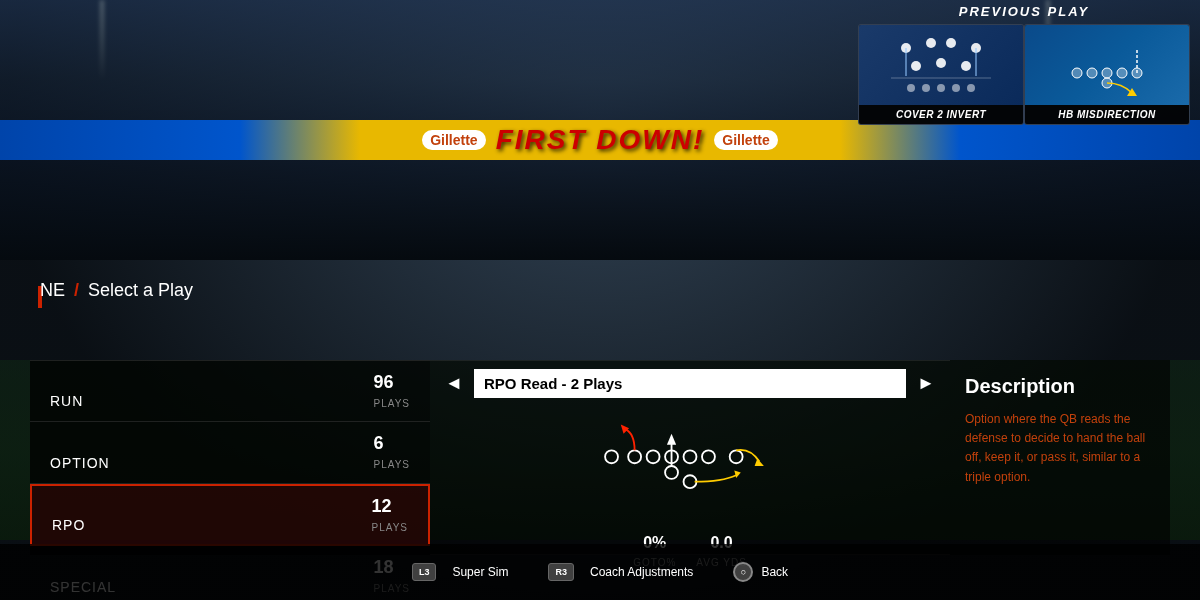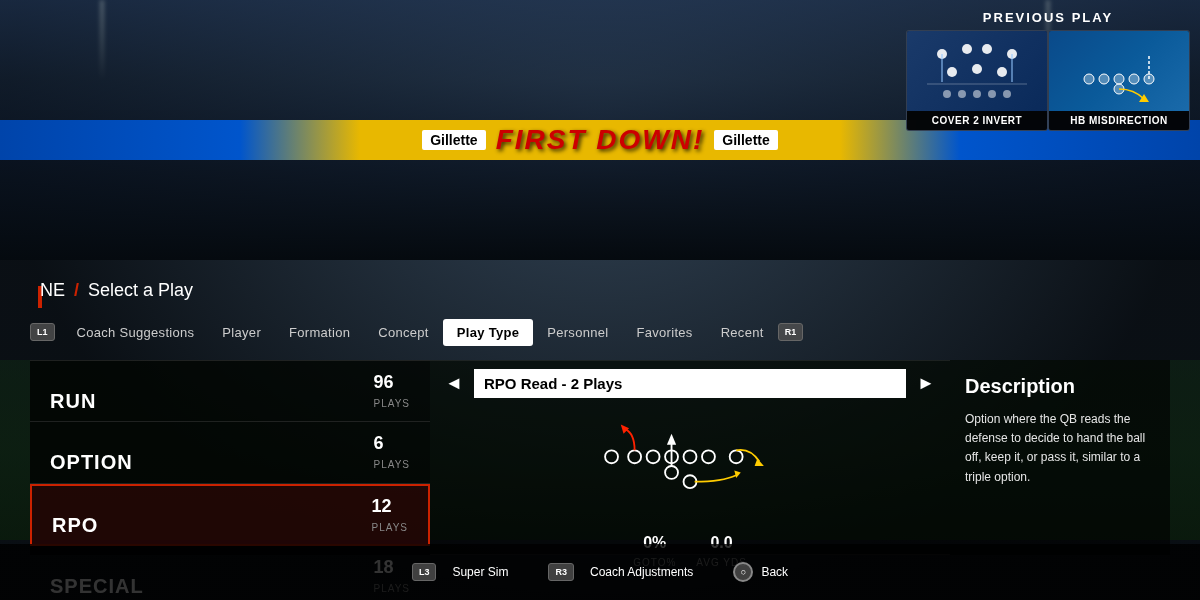--- a/index.html
+++ b/index.html
@@ -70,34 +70,35 @@
       font-weight: 900;
       color: #cc0000;
       font-style: italic;
       letter-spacing: 2px;
       text-shadow: 2px 2px 4px rgba(0,0,0,0.8);
     }
 
     .gillette-logo {
       font-size: 14px;
       font-weight: bold;
-      color: #000000;
+      color: #c2410c;
       background: white;
       padding: 2px 8px;
       margin: 0 10px;
-      border-radius: 2px;
+      border-radius: 10px;
     }
 
     
     .previous-play-panel {
       position: absolute;
-      top: 10px;
+      top: 4px;
       right: 10px;
-      width: 284px;
+      width: 332px;
       z-index: 10;
+      font-style: italic;
     }
 
     .previous-play-title {
       text-align: center;
       color: white;
       font-size: 13px;
       font-weight: bold;
       letter-spacing: 2px;
       margin-bottom: 5px;
     }
@@ -242,22 +243,22 @@
       border-top: 1px solid rgba(60,60,60,0.5);
     }
 
     .play-list-item.selected {
       border: 2px solid #cc2200;
       background: rgba(100,10,10,0.3);
     }
 
     .play-type-name {
       color: white;
-      font-size: 20px;
-      font-weight: bold;
+      font-size: 14px;
+      font-weight: normal;
       letter-spacing: 1px;
       margin-top: 20px;
     }
 
     .play-count {
       text-align: left;
     }
 
     .play-count .number {
       color: white;
@@ -362,21 +363,21 @@
     }
 
     .desc-title {
       color: white;
       font-size: 20px;
       font-weight: bold;
       margin-bottom: 12px;
     }
 
     .desc-text {
-      color: #e5e5e5;
+      color: #c2410c;
       font-size: 12px;
       line-height: 1.6;
     }
 
     
     .bottom-bar {
       position: absolute;
       bottom: 0;
       left: 0;
       right: 0;
@@ -510,32 +511,20 @@
   </div>
 </div>
 
 <div class="main-ui">
 
   <div class="red-bar"></div>
   <div class="breadcrumb">
     <span>NE</span><span class="separator"> / </span><span class="current">Select a Play</span>
   </div>
 
-  <div class="nav-tabs">
-    <span class="btn-indicator">L1</span>
-    <span class="nav-tab">Coach Suggestions</span>
-    <span class="nav-tab">Player</span>
-    <span class="nav-tab">Formation</span>
-    <span class="nav-tab">Concept</span>
-    <span class="nav-tab active">Play Type</span>
-    <span class="nav-tab">Personnel</span>
-    <span class="nav-tab">Favorites</span>
-    <span class="nav-tab">Recent</span>
-    <span class="btn-indicator">R1</span>
-  </div>
 
   <div class="content-area">
 
     <div class="play-list">
       <div class="play-list-item">
         <span class="play-type-name">RUN</span>
         <div class="play-count">
           <span class="number">96</span>
           <span class="label">PLAYS</span>
         </div>

